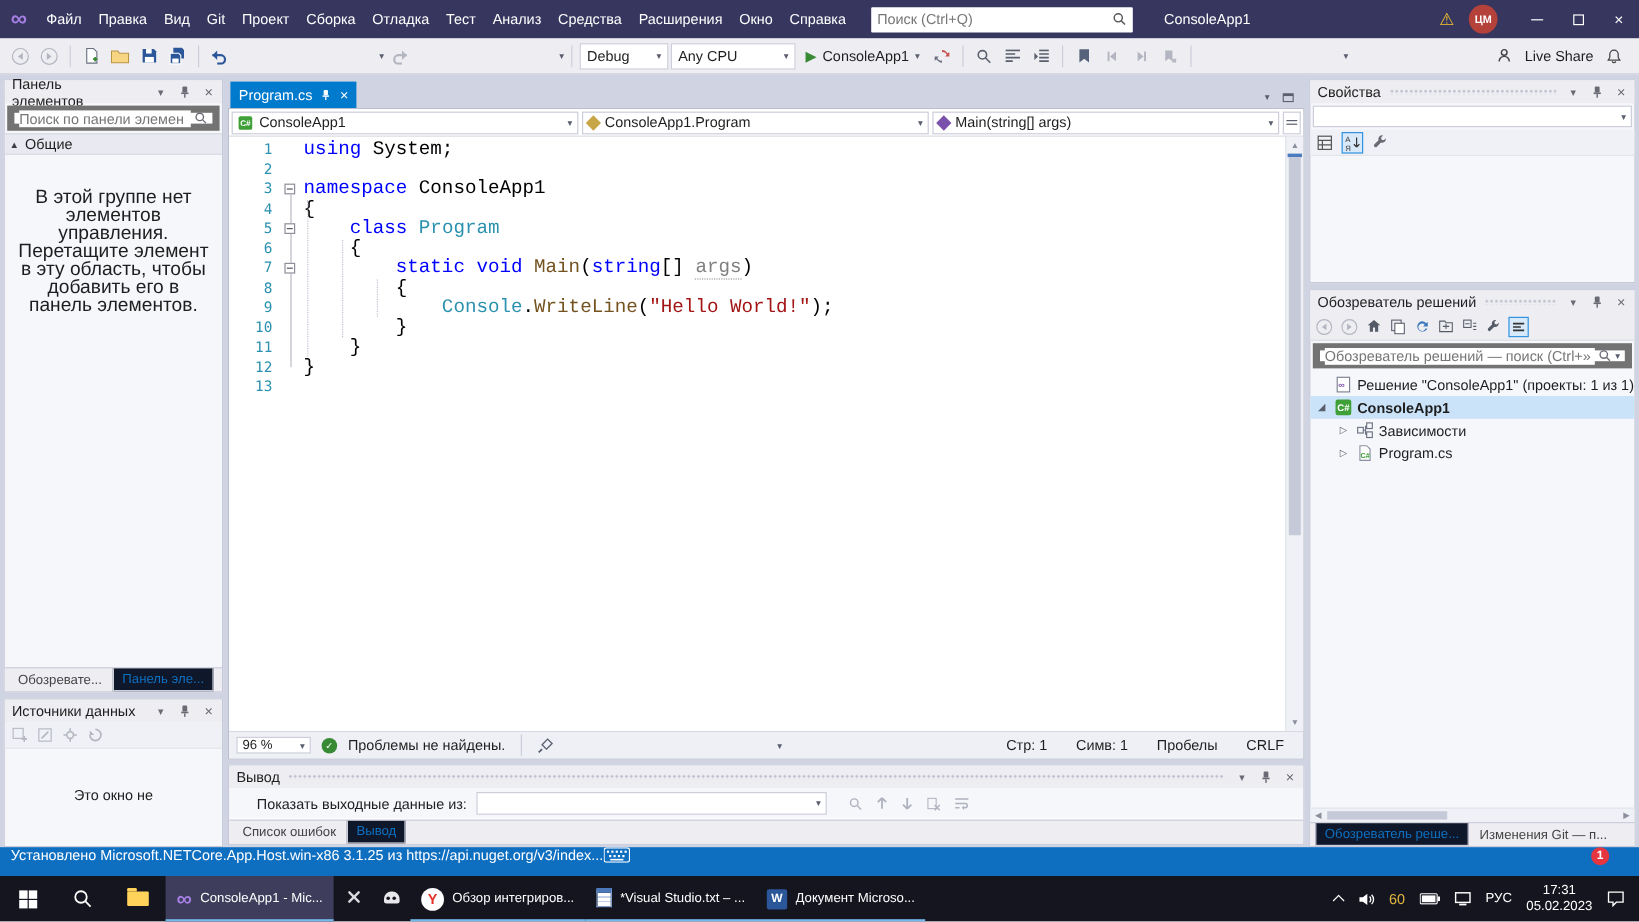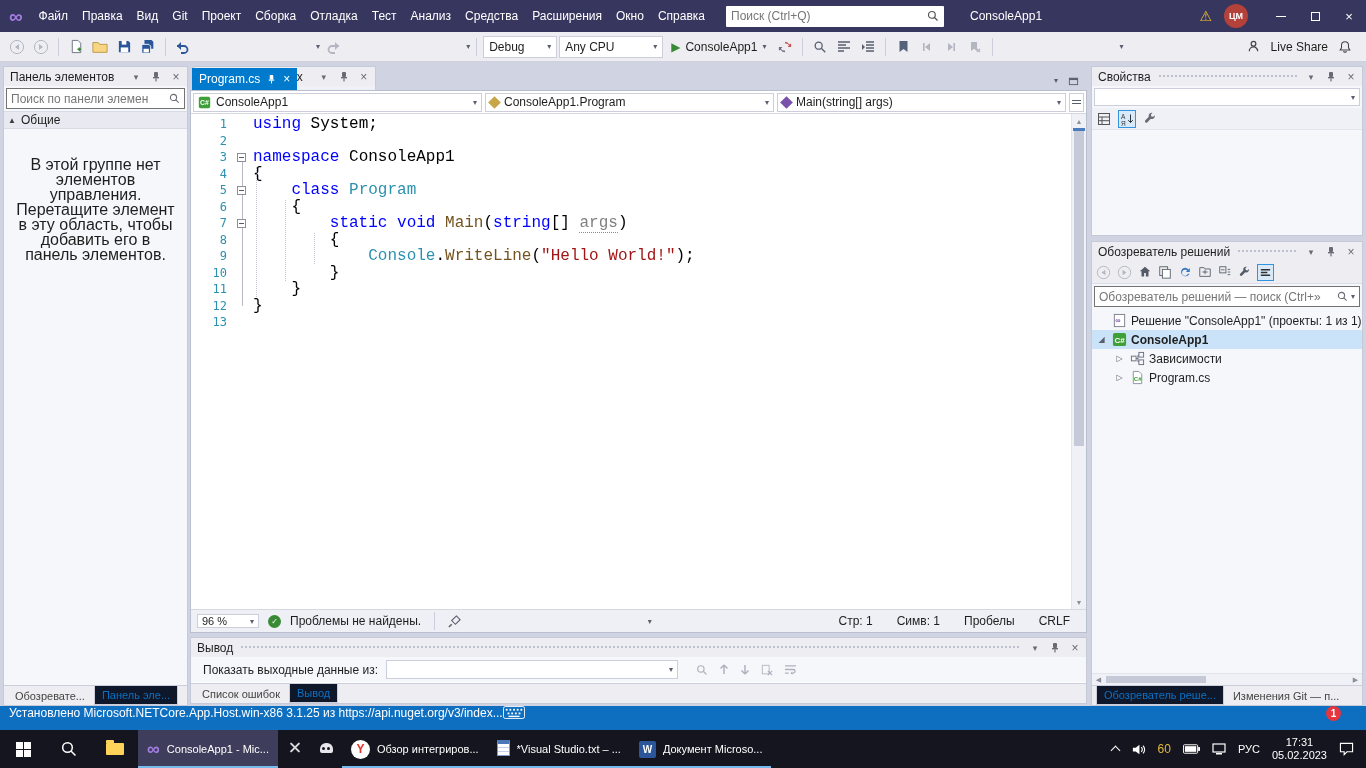--- a/index.html
+++ b/index.html
@@ -36,29 +36,29 @@
 .ls-label{font-size:12px;color:#1e1e1e}
 
 
 .main{flex:1;display:flex;gap:4px;padding:4px 3px 0;min-height:0}
 .panel{background:#F6F7FB;border:1px solid #C5C9D8;display:flex;flex-direction:column;min-height:0}
 .panel-header{height:19px;display:flex;align-items:center;padding:0 4px 0 6px;background:#EEEEF2;font-size:12px;color:#1e1e1e;flex:0 0 auto}
 .grip{flex:1;height:5px;margin:0 7px;background-image:radial-gradient(circle,#BDC1CF 1px,transparent 1.2px);background-size:4px 4px}
 .hdr-icons{display:flex;gap:6px;align-items:center;color:#6a6a75}
 .hbtn{width:14px;height:14px;display:flex;align-items:center;justify-content:center;font-size:9px;color:#6a6a75}
 .xglyph{font-size:12px;line-height:1;color:#6a6a75}
-.search-box{height:21px;margin:2px;border:1px solid #737373;background:#fff;display:flex;align-items:center;padding:0 4px;flex:0 0 auto;gap:3px}
+.search-box{height:21px;margin:2px;border:6px solid #737373;background:#fff;display:flex;align-items:center;padding:0 4px;flex:0 0 auto;gap:3px}
 .search-box input{flex:1;min-width:0;border:0;outline:0;font-size:12px;color:#333;font-family:inherit}
 .search-box input::placeholder{color:#767676}
 .panel-tabs{display:flex;gap:2px;padding:0 4px;height:20px;background:#EEEEF2;border-top:1px solid #CCCEDB;flex:0 0 auto;align-items:stretch}
 .panel-tab{padding:2px 7px;font-size:11px;color:#444;display:flex;align-items:center;white-space:nowrap}
 .panel-tab.active{background:#0f172a;color:#0E70C0;border:1px solid #CCCEDB;border-top:none}
 
 
-.left-col{width:183px;display:flex;flex-direction:row;gap:5px;flex:0 0 auto}
+.left-col{width:183px;display:flex;flex-direction:column;gap:5px;flex:0 0 auto}
 .toolbox{flex:1}
 .group-bar{height:18px;background:#E9EAF1;border-top:1px solid #D8DAE4;border-bottom:1px solid #D8DAE4;display:flex;align-items:center;gap:5px;padding:0 4px;font-size:12px}
 .tri{font-size:8px;color:#3E3E42}
 .toolbox-empty{padding:28px 10px 0;text-align:center;font-size:16px;line-height:15px;color:#1e1e1e}
 .toolbox-fill{flex:1}
 .datasources{height:124px;flex:0 0 auto}
 .ds-toolbar{height:22px;display:flex;align-items:center;gap:8px;padding:0 6px;background:#F0F1F6;border-bottom:1px solid #E3E5EC}
 .ds-empty{padding-top:32px;text-align:center;font-size:12px;color:#1e1e1e}
 
 
@@ -89,21 +89,21 @@
 .vscroll{width:15px;background:#F0F1F6;border-left:1px solid #E2E4EC;position:relative;flex:0 0 auto}
 .vs-arrow{height:14px;display:flex;align-items:center;justify-content:center;color:#8a8f9c;font-size:7px}
 .vs-arrow.bot{position:absolute;bottom:0;left:0;right:0}
 .vs-thumb{position:absolute;left:2px;right:2px;top:17px;height:315px;background:#C6C9D8}
 .vs-mark{position:absolute;top:14px;left:1px;right:1px;height:3px;background:#4B7DBE}
 .editor-statusbar{height:23px;background:#EEF0F5;border-top:1px solid #D5D8E0;display:flex;align-items:center;gap:9px;padding:0 6px;font-size:12px;flex:0 0 auto}
 .zoom-combo{width:62px;height:14px;background:#fff;border:1px solid #CCCEDB;display:flex;align-items:center;padding:0 4px;font-size:11px}
 .health-dot{width:13px;height:13px;border-radius:50%;background:#388A34;color:#fff;font-size:8px;display:flex;align-items:center;justify-content:center;flex:0 0 auto}
 .ed-status-right{margin-left:auto;display:flex;gap:24px;padding-right:10px;color:#1e1e1e}
 .output-panel{height:67px;margin:4px 0 2px;flex:0 0 auto}
-.output-row{height:25px;display:flex;align-items:center;gap:8px;padding:0 12px;background:#F6F7FB;flex:0 0 auto}
+.output-row{height:25px;display:flex;align-items:center;gap:8px;padding:0 23px;background:#F6F7FB;flex:0 0 auto}
 .output-combo{width:292px;height:19px;border:1px solid #CCCEDB;background:#fff;display:flex;align-items:center;padding:0 4px}
 .output-icons{display:flex;gap:11px;margin-left:10px;color:#AFB2BE;align-items:center}
 .output-fill{flex:1;background:#fff}
 
 
 .right-col{width:272px;display:flex;flex-direction:column;gap:5px;flex:0 0 auto}
 .props{height:170px;flex:0 0 auto}
 .prop-combo{height:18px;margin:2px;border:1px solid #CCCEDB;background:#fff;display:flex;align-items:center;padding:0 4px;flex:0 0 auto}
 .prop-toolbar{height:22px;display:flex;align-items:center;gap:7px;padding:0 5px;background:#F0F1F6;border-bottom:1px solid #E3E5EC;flex:0 0 auto}
 .icon-selected{border:1px solid #3393DF;background:#D8E9F9;display:flex;align-items:center;justify-content:center;padding:1px}

